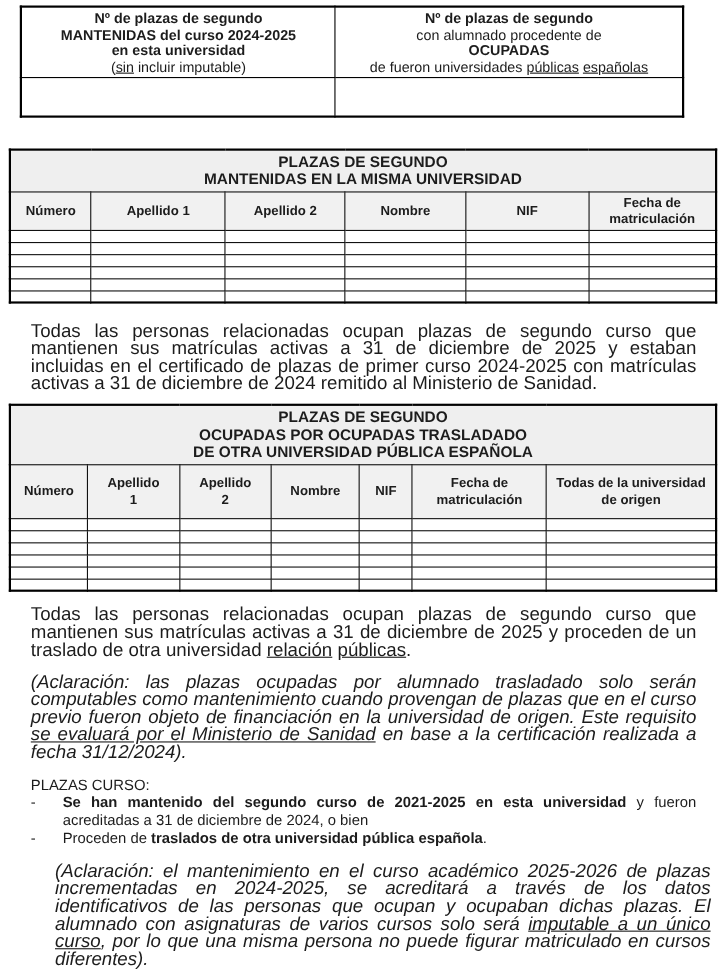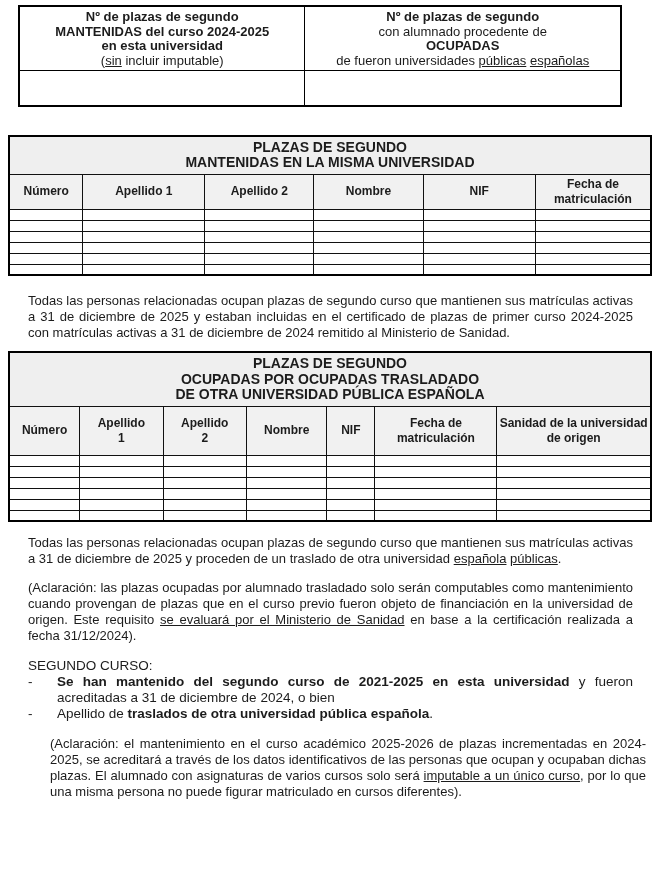--- a/index.html
+++ b/index.html
@@ -46,24 +46,24 @@
   }
   .t-main td.cell { height: 11px; background: #ffffff; }
   .t2 th { height: 34px; }
   .t3 { margin-top: 10px; }
   .t3 th { height: 49px; }
   .t3 th.wrap-each { word-spacing: 200px; }
 
   
   .para {
     margin: 17px 19px 0 20px;
-    text-align: justify; line-height: 16px; font-size: 13px;
+    text-align: justify; line-height: 16px; font-size: 17px;
   }
   .para.tight { margin-top: 13px; }
-  .italicp { }
+  .italicp { font-style: italic; }
   .label-line { margin: 14px 19px 0 20px; line-height: 16px; }
   .bullets { margin: 0 19px 0 20px; }
   .bullet { display: flex; }
   .bullet .dash { width: 29px; flex: 0 0 29px; }
   .bullet .btext { flex: 1; text-align: justify; line-height: 16px; }
   .aclar2 { margin-right: 6px; margin-left: 42px; }
 </style>
 </head>
 <body>
 
@@ -187,21 +187,21 @@
         <span>DE OTRA UNIVERSIDAD PÚBLICA ESPAÑOLA</span>
       </td>
     </tr>
     <tr>
       <th>Número</th>
       <th class="wrap-each">Apellido 1</th>
       <th class="wrap-each">Apellido 2</th>
       <th>Nombre</th>
       <th>NIF</th>
       <th>Fecha de matriculación</th>
-      <th>Sanidad de la universidad de origen</th>
+      <th>Todas de la universidad de origen</th>
     </tr>
     <tr>
           <td class="cell"></td>
           <td class="cell"></td>
           <td class="cell"></td>
           <td class="cell"></td>
           <td class="cell"></td>
           <td class="cell"></td>
           <td class="cell"></td>
         </tr>
@@ -246,33 +246,33 @@
           <td class="cell"></td>
           <td class="cell"></td>
           <td class="cell"></td>
           <td class="cell"></td>
           <td class="cell"></td>
           <td class="cell"></td>
         </tr>
   </tbody>
     </table>
 
-  <p class="para tight"><span>Todas las personas relacionadas ocupan plazas de segundo curso que mantienen sus matrículas activas a 31 de diciembre de 2025 y proceden de un traslado de otra universidad </span><span class="u">española</span><span> </span><span class="u">públicas</span><span>.</span></p>
+  <p class="para tight"><span>Todas las personas relacionadas ocupan plazas de segundo curso que mantienen sus matrículas activas a 31 de diciembre de 2025 y proceden de un traslado de otra universidad </span><span class="u">relación</span><span> </span><span class="u">públicas</span><span>.</span></p>
 
   <p class="para tight italicp"><span>(Aclaración: las plazas ocupadas por alumnado trasladado solo serán computables como mantenimiento cuando provengan de plazas que en el curso previo fueron objeto de financiación en la universidad de origen. Este requisito </span><span class="u">se evaluará por el Ministerio de Sanidad</span><span> en base a la certificación realizada a fecha 31/12/2024).</span></p>
 
-  <p class="label-line">SEGUNDO CURSO:</p>
+  <p class="label-line">PLAZAS CURSO:</p>
 
 
   <div class="bullets">
     <div class="bullet">
       <span class="dash">-</span>
       <span class="btext"><span class="b">Se han mantenido del segundo curso de 2021-2025 en esta universidad</span><span> y fueron acreditadas a 31 de diciembre de 2024, o bien</span></span>
     </div>
     <div class="bullet">
       <span class="dash">-</span>
-      <span class="btext"><span>Apellido de </span><span class="b">traslados de otra universidad pública española</span><span>.</span></span>
+      <span class="btext"><span>Proceden de </span><span class="b">traslados de otra universidad pública española</span><span>.</span></span>
     </div>
   </div>
 
   <p class="para italicp aclar2" style="margin-top:14px"><span>(Aclaración: el mantenimiento en el curso académico 2025-2026 de plazas incrementadas en 2024-2025, se acreditará a través de los datos identificativos de las personas que ocupan y ocupaban dichas plazas. El alumnado con asignaturas de varios cursos solo será </span><span class="u">imputable a un único curso</span><span>, por lo que una misma persona no puede figurar matriculado en cursos diferentes).</span></p>
 
 </div>
 
 </body></html>

